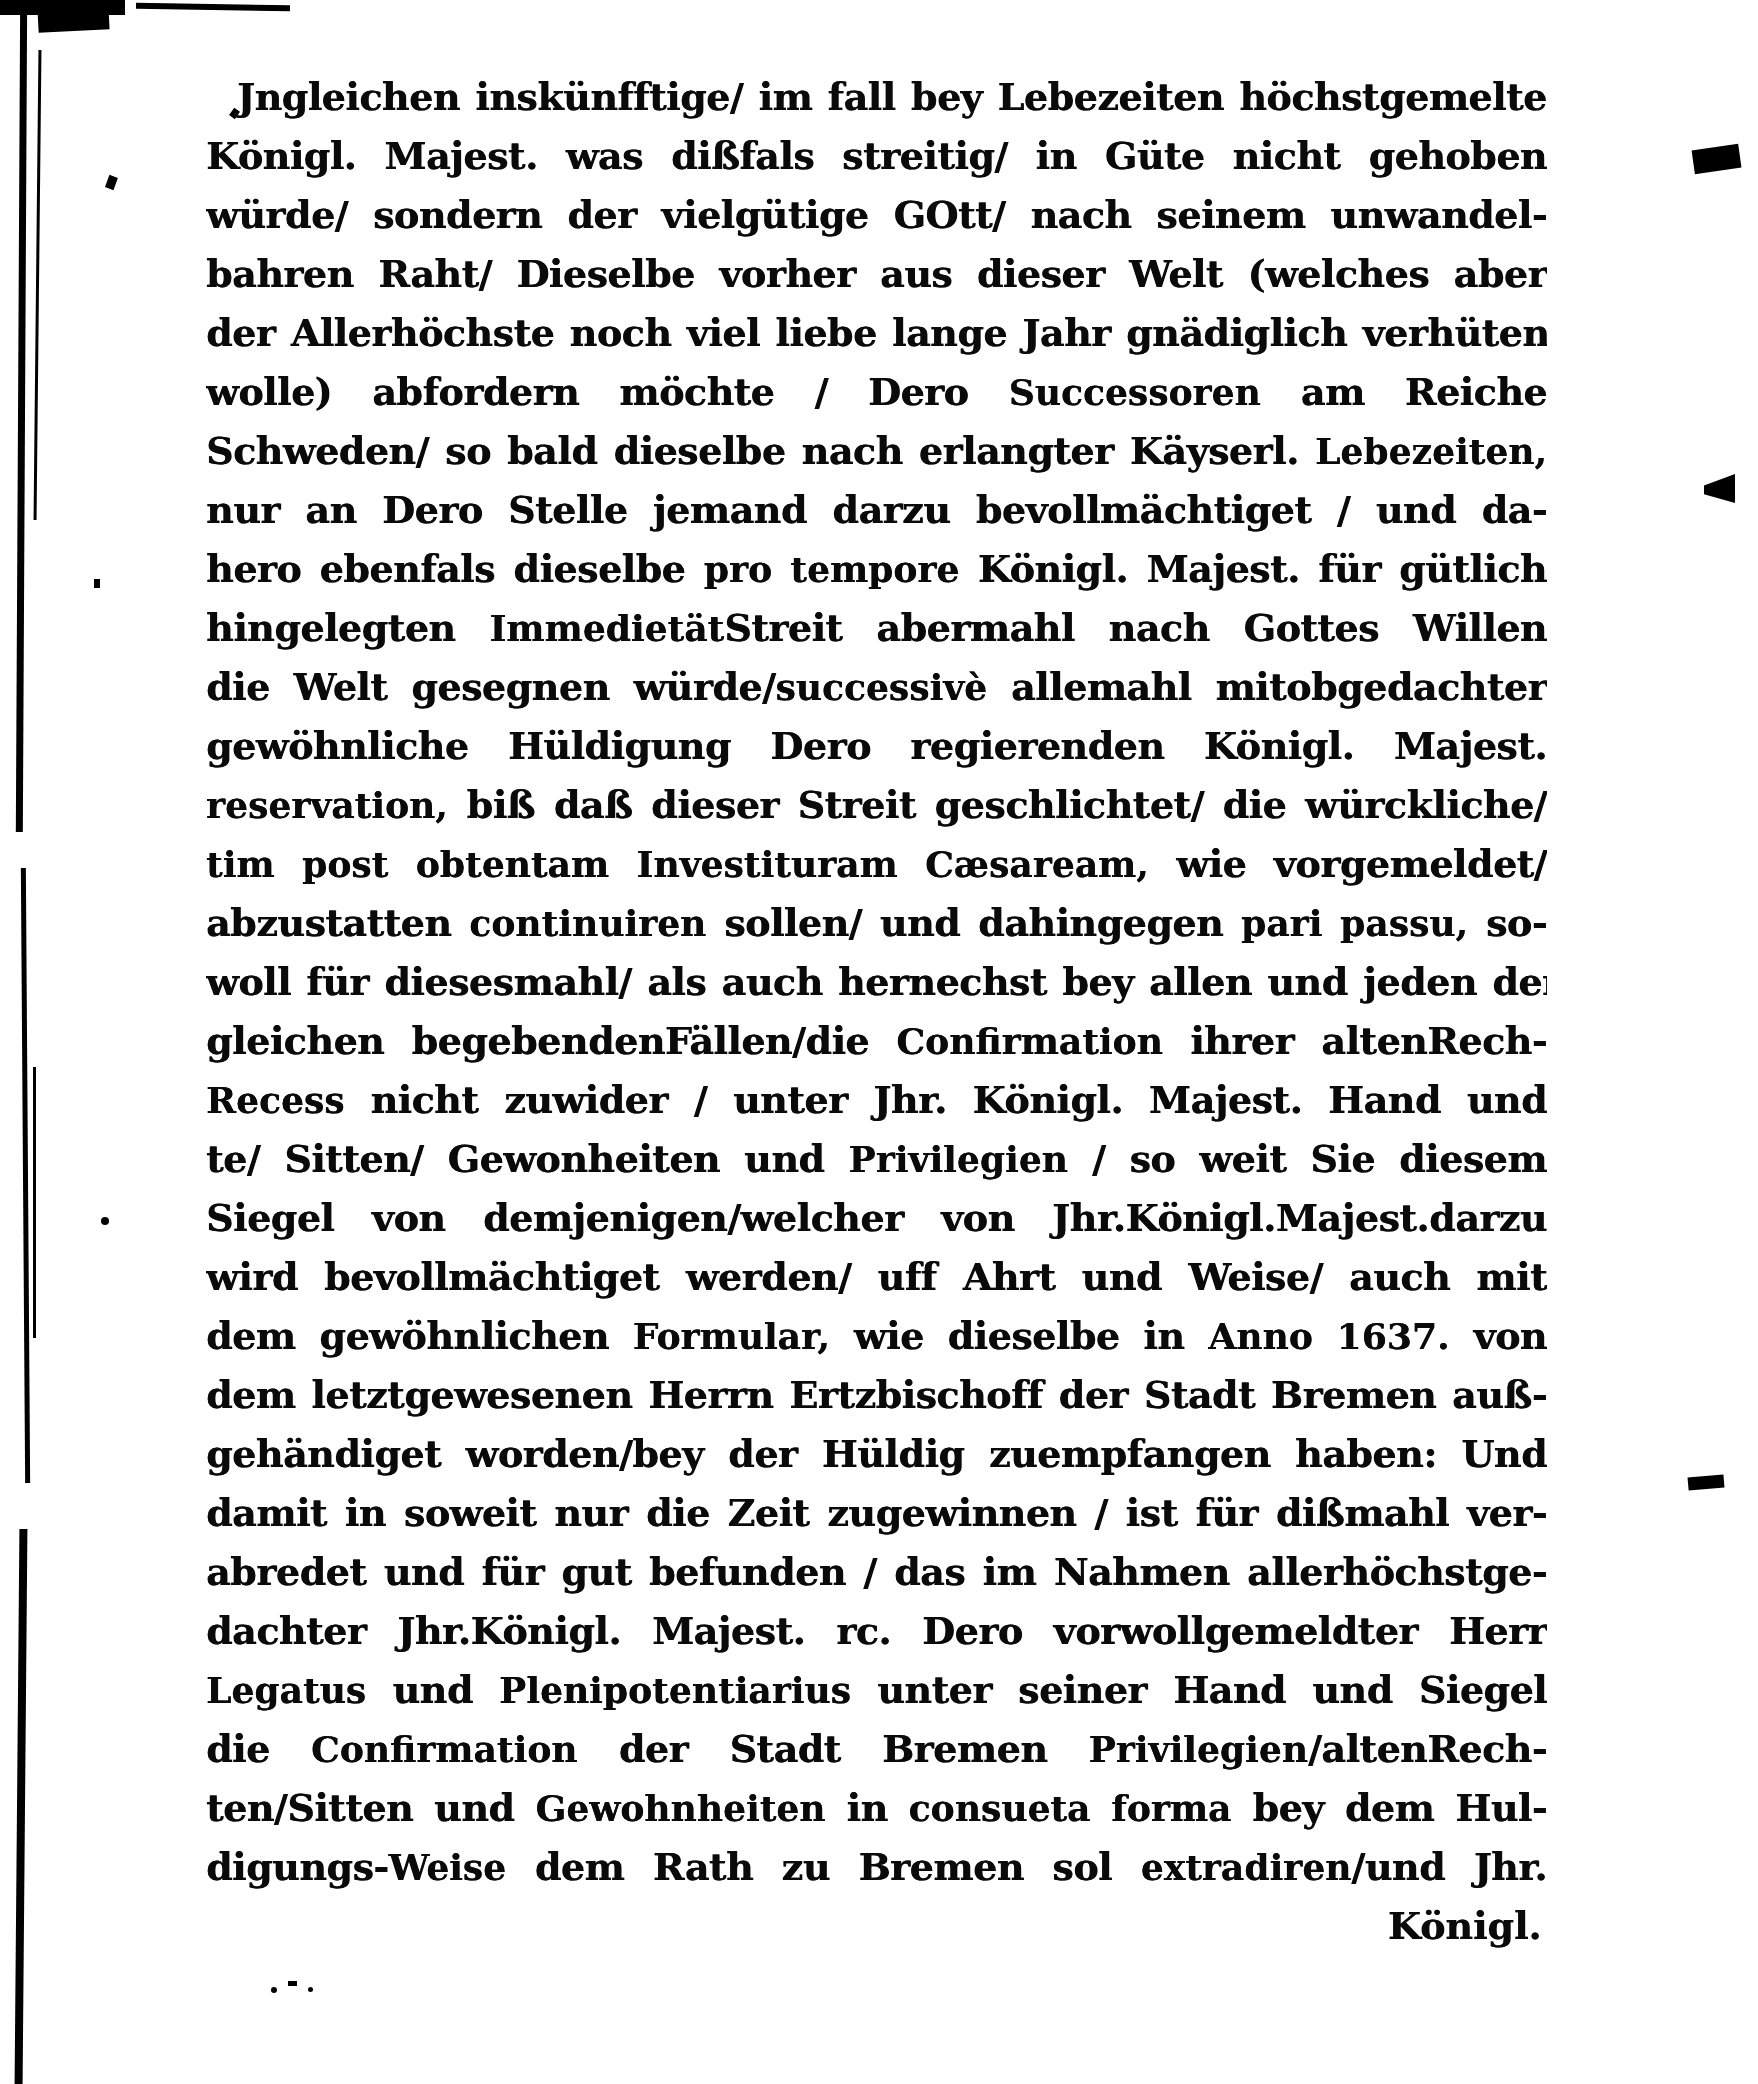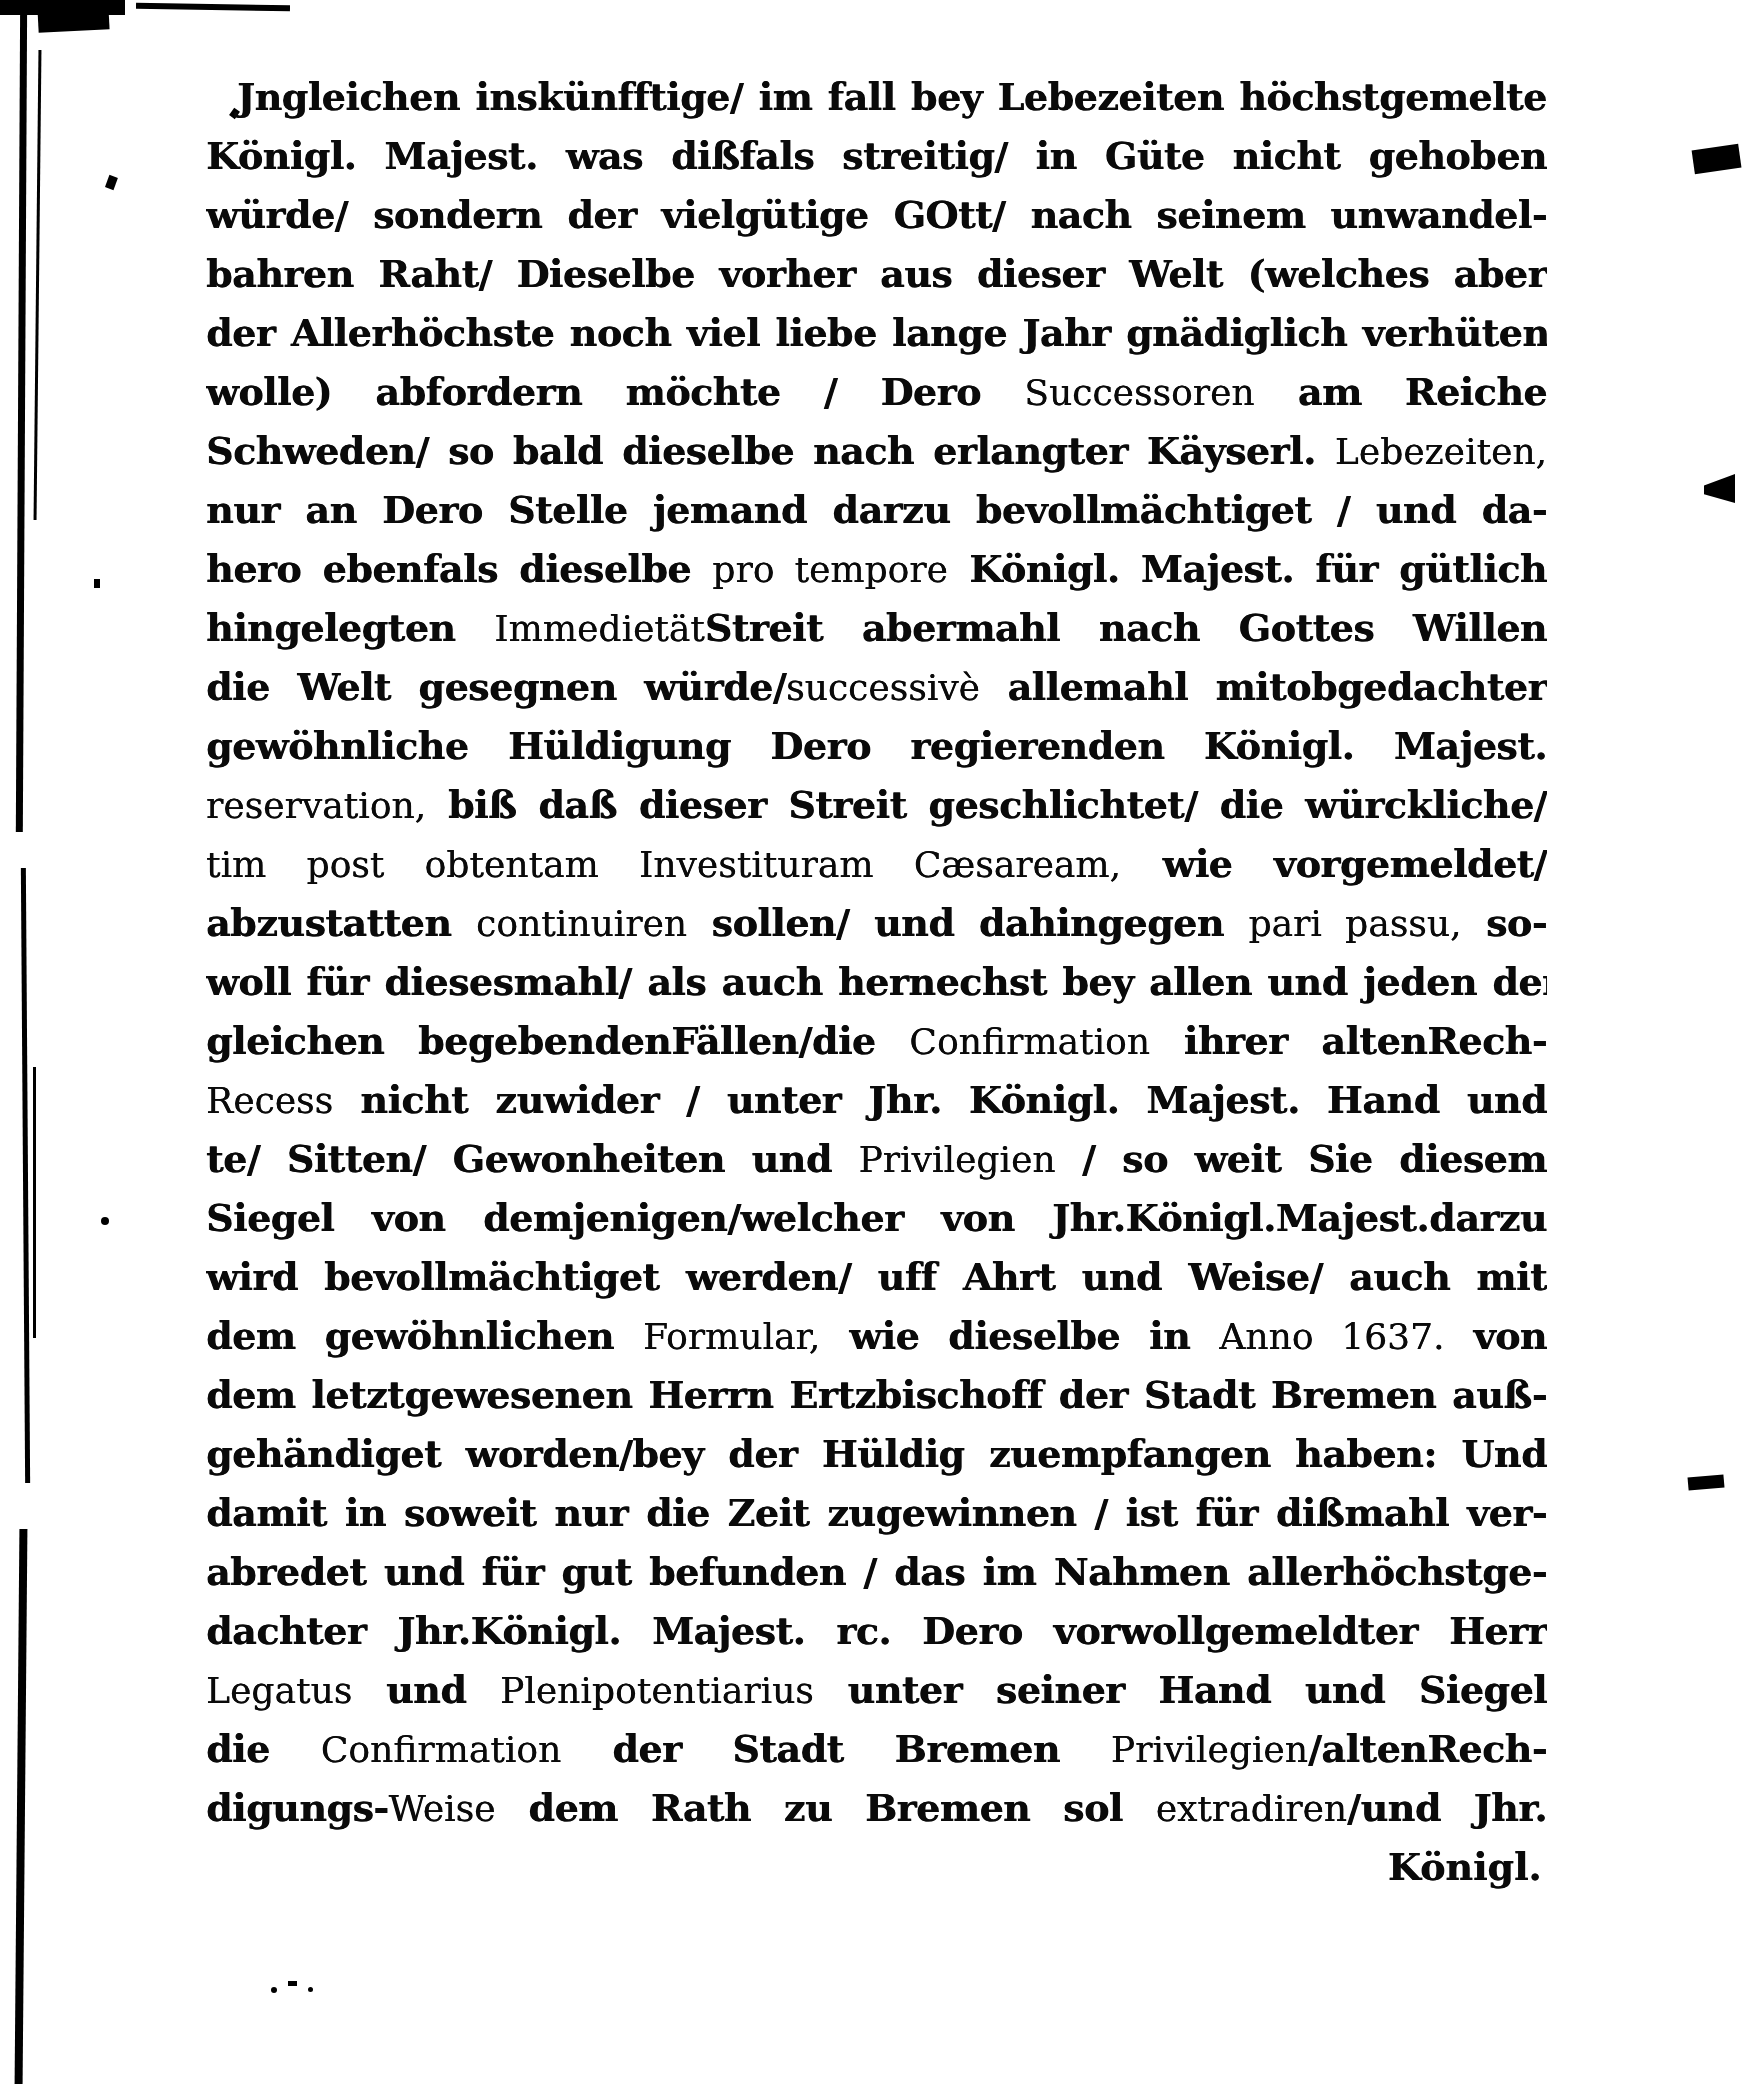--- a/index.html
+++ b/index.html
@@ -29,21 +29,21 @@
     word-spacing: 2.7px;
     white-space: nowrap;
     text-align: justify;
     text-align-last: justify;
     overflow: hidden;
     
     text-shadow: 0.5px 0.4px 0 #111;
   }
   .line.first { padding-left: 31px; }
   .line .roman {
-    font-weight: 400;
+    font-weight: 700;
     font-size: 0.95em;
     letter-spacing: 0;
     text-shadow: 0.3px 0.2px 0 #111;
     margin-top: 46px;
   }
   .catchword-row {
     height: 59px;
     line-height: 59px;
     text-align: left;
     text-align-last: right;
@@ -122,18 +122,19 @@
       <div class="line">Siegel von demjenigen/welcher von Jhr.Königl.Majest.darzu</div>
       <div class="line">wird bevollmächtiget werden/ uff Ahrt und Weise/ auch mit</div>
       <div class="line">dem gewöhnlichen <span class="roman">Formular,</span> wie dieselbe in <span class="roman">Anno 1637.</span> von</div>
       <div class="line">dem letztgewesenen Herrn Ertzbischoff der Stadt Bremen auß-</div>
       <div class="line">gehändiget worden/bey der Hüldig zuempfangen haben: Und</div>
       <div class="line">damit in soweit nur die Zeit zugewinnen / ist für dißmahl ver-</div>
       <div class="line">abredet und für gut befunden / das im Nahmen allerhöchstge-</div>
       <div class="line">dachter Jhr.Königl. Majest. rc. Dero vorwollgemeldter Herr</div>
       <div class="line"><span class="roman">Legatus</span> und <span class="roman">Plenipotentiarius</span> unter seiner Hand und Siegel</div>
       <div class="line">die <span class="roman">Confirmation</span> der Stadt Bremen <span class="roman">Privilegien</span>/altenRech-</div>
+      <div class="line">ten/Sitten und <span class="roman">Gewohnheiten</span> in <span class="roman">consueta forma</span> bey dem Hul-</div>
       <div class="line">digungs-<span class="roman">Weise</span> dem Rath zu Bremen sol <span class="roman">extradiren</span>/und Jhr.</div>
       <div class="catchword-row">Königl.</div>
     </div>
 
 </div>
 
 
 </body></html>

